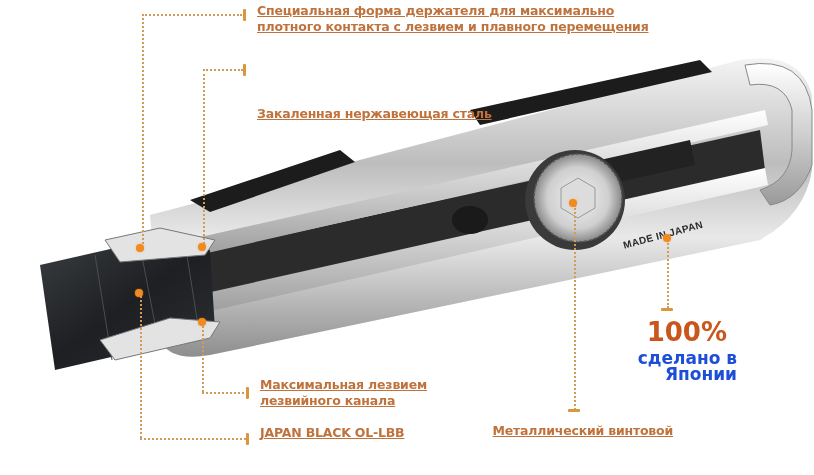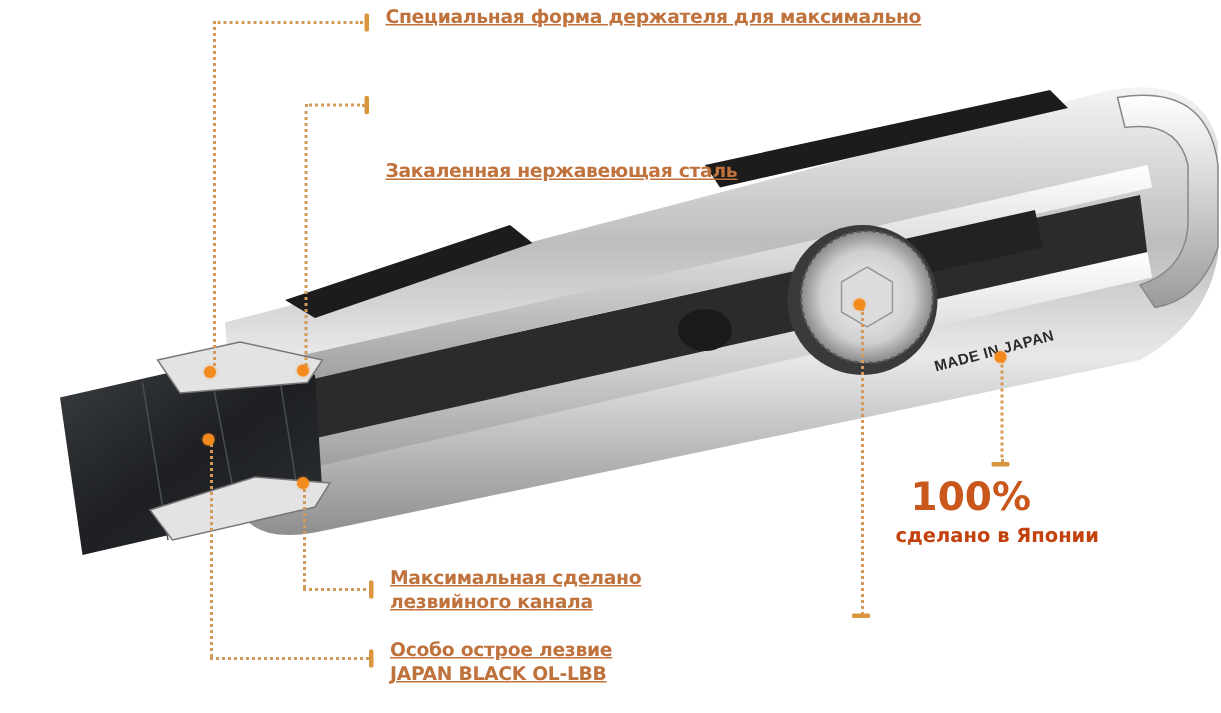--- a/index.html
+++ b/index.html
@@ -5,22 +5,22 @@
   html,body{margin:0;padding:0;background:#ffffff;}
   body{width:814px;height:475px;position:relative;overflow:hidden;font-family:"DejaVu Sans","Liberation Sans",sans-serif;}
   .lbl{position:absolute;color:#c0723c;font-size:12.5px;line-height:16px;font-weight:600;letter-spacing:-0.2px;white-space:nowrap;}
   .lbl span{display:block;text-decoration:underline;}
   .dot-h{position:absolute;height:0;border-top:2px dotted #d39a5a;}
   .dot-v{position:absolute;width:0;border-left:2px dotted #d39a5a;}
   .tick{position:absolute;width:3px;height:12px;background:#d9963c;border-radius:1px;}
   .htick{position:absolute;width:12px;height:3px;background:#d9963c;border-radius:1px;}
   .marker{position:absolute;width:8px;height:8px;border-radius:50%;background:#f28a1e;box-shadow:0 0 2px rgba(242,138,30,.6);}
   .big{position:absolute;color:#c9561a;font-size:26px;font-weight:bold;line-height:28px;}
-  .sub{position:absolute;color:#c2410c;font-size:13px;font-weight:600;line-height:16px;}
-  .center{text-align:left;}
+  .sub{position:absolute;color:#1d4ed8;font-size:17px;font-weight:600;line-height:16px;}
+  .center{text-align:right;}
   svg{position:absolute;left:0;top:0;}
   .engr{position:absolute;font-family:"Liberation Sans",sans-serif;font-size:10px;color:#2a2a2a;font-weight:bold;transform:rotate(-15deg);transform-origin:left top;letter-spacing:0.3px;}
 </style>
 </head>
 <body>
 
 <svg width="814" height="475" viewBox="0 0 814 475">
   <defs>
     <linearGradient id="metal" x1="0" y1="0" x2="0" y2="1">
       <stop offset="0" stop-color="#f4f4f4"></stop>
@@ -100,29 +100,30 @@
 
 <div class="marker" style="left:136px;top:244px;"></div>
 <div class="marker" style="left:198px;top:243px;"></div>
 <div class="marker" style="left:135px;top:289px;"></div>
 <div class="marker" style="left:198px;top:318px;"></div>
 <div class="marker" style="left:569px;top:199px;"></div>
 <div class="marker" style="left:663px;top:234px;"></div>
 
 <div class="lbl" style="left:257px;top:3px;">
   <span>Специальная форма держателя для максимально</span>
+  <span>плотного контакта с лезвием и плавного перемещения</span>
 </div>
 <div class="lbl" style="left:257px;top:62px;margin-top:44px;">
   <span>Закаленная нержавеющая сталь</span>
 </div>
 <div class="lbl" style="left:260px;top:377px;">
-  <span>Максимальная сделано</span>
+  <span>Максимальная лезвием</span>
   <span>лезвийного канала</span>
 </div>
 <div class="lbl" style="left:260px;top:425px;">
-  <span>Особо острое лезвие</span>
   <span>JAPAN BLACK OL-LBB</span>
 </div>
 <div class="lbl center" style="left:478px;top:423px;width:195px;">
+  <span>Металлический винтовой</span>
 </div>
 
 <div class="big center" style="left:607px;top:318px;width:120px;">100%</div>
 <div class="sub center" style="left:597px;top:350px;width:140px;">сделано в Японии</div>
 
 </body></html>

